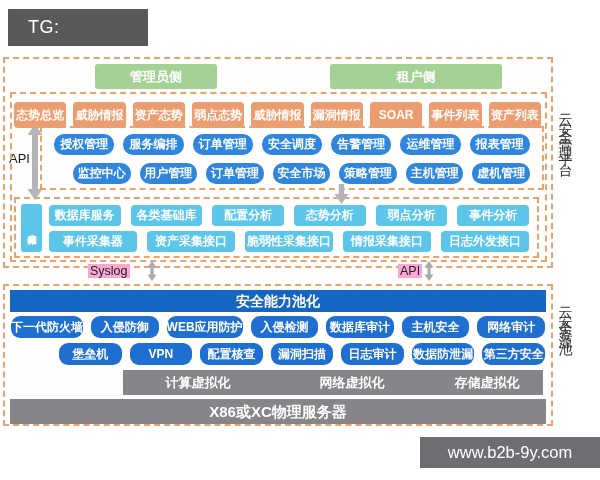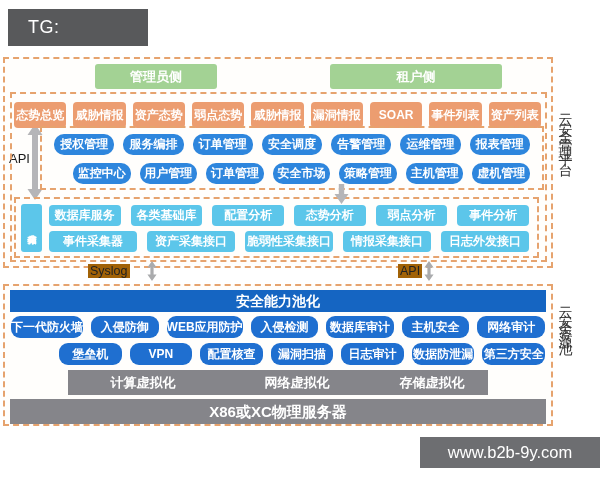--- a/index.html
+++ b/index.html
@@ -37,32 +37,32 @@
              align-items:center; justify-content:center; line-height:21px; }
   .drow { position:absolute; left:33px; right:8px; height:21px; display:flex; gap:10px; }
   .drow.r1 { top:6px; } .drow.r2 { top:32px; }
   .tbox { flex:1; background:#5cc6ea; border-radius:4px; color:#fff; font-weight:bold;
           font-size:12px; line-height:21px; text-align:center; white-space:nowrap; }
 
   .api-label { position:absolute; left:4px; top:92px; font-size:13px; color:#1a1a1a; }
   .arrow1 { position:absolute; left:22px; top:65px; }
   .arrow2 { position:absolute; left:329px; top:125px; z-index:2; }
 
-  .conn-label { position:absolute; font-size:12.5px; color:#222; background:#a16207; padding:0 2px; z-index:3; }
+  .conn-label { position:absolute; font-size:12.5px; color:#222; background:#f9a8d4; padding:0 2px; z-index:3; }
   .conn-arrow { position:absolute; z-index:3; }
 
   .pool-header { position:absolute; left:5px; right:5px; top:4px; height:22px; background:#1565c2;
                  color:#fff; font-size:14px; font-weight:bold; line-height:22px; text-align:center; }
   .crow { position:absolute; left:6px; right:6px; height:22px; display:flex; gap:8px; }
   .crow.r1 { top:30px; } .crow.r2 { top:57px;margin-left:48px; }
   .cpill { flex:1; background:#1f6fd0; border-radius:9px; color:#fff; font-weight:bold;
            font-size:12px; line-height:22px; text-align:center; white-space:nowrap; }
 
   .virt-row { position:absolute; left:8px; right:8px; top:84px; height:25px; display:flex;
-              justify-content:center; }
+              justify-content:flex-end; }
   .gbox { background:#85858a; color:#fff; font-size:13px; font-weight:bold; line-height:25px;
           text-align:center; }
   .gbox.v1 { width:150px; } .gbox.v2 { width:158px; } .gbox.v3 { width:112px; }
   .x86 { position:absolute; left:5px; right:5px; top:113px; height:25px; background:#85858a;
          color:#fff; font-size:15px; font-weight:bold; line-height:25px; text-align:center; }
 
   .side-label { position:absolute; left:557px; writing-mode:vertical-rl; text-orientation:upright;
                 font-size:14px; color:#333; }
   .side-label.platform { top:103px; letter-spacing:8px; }
   .side-label.pool     { top:296px; letter-spacing:7px; }

